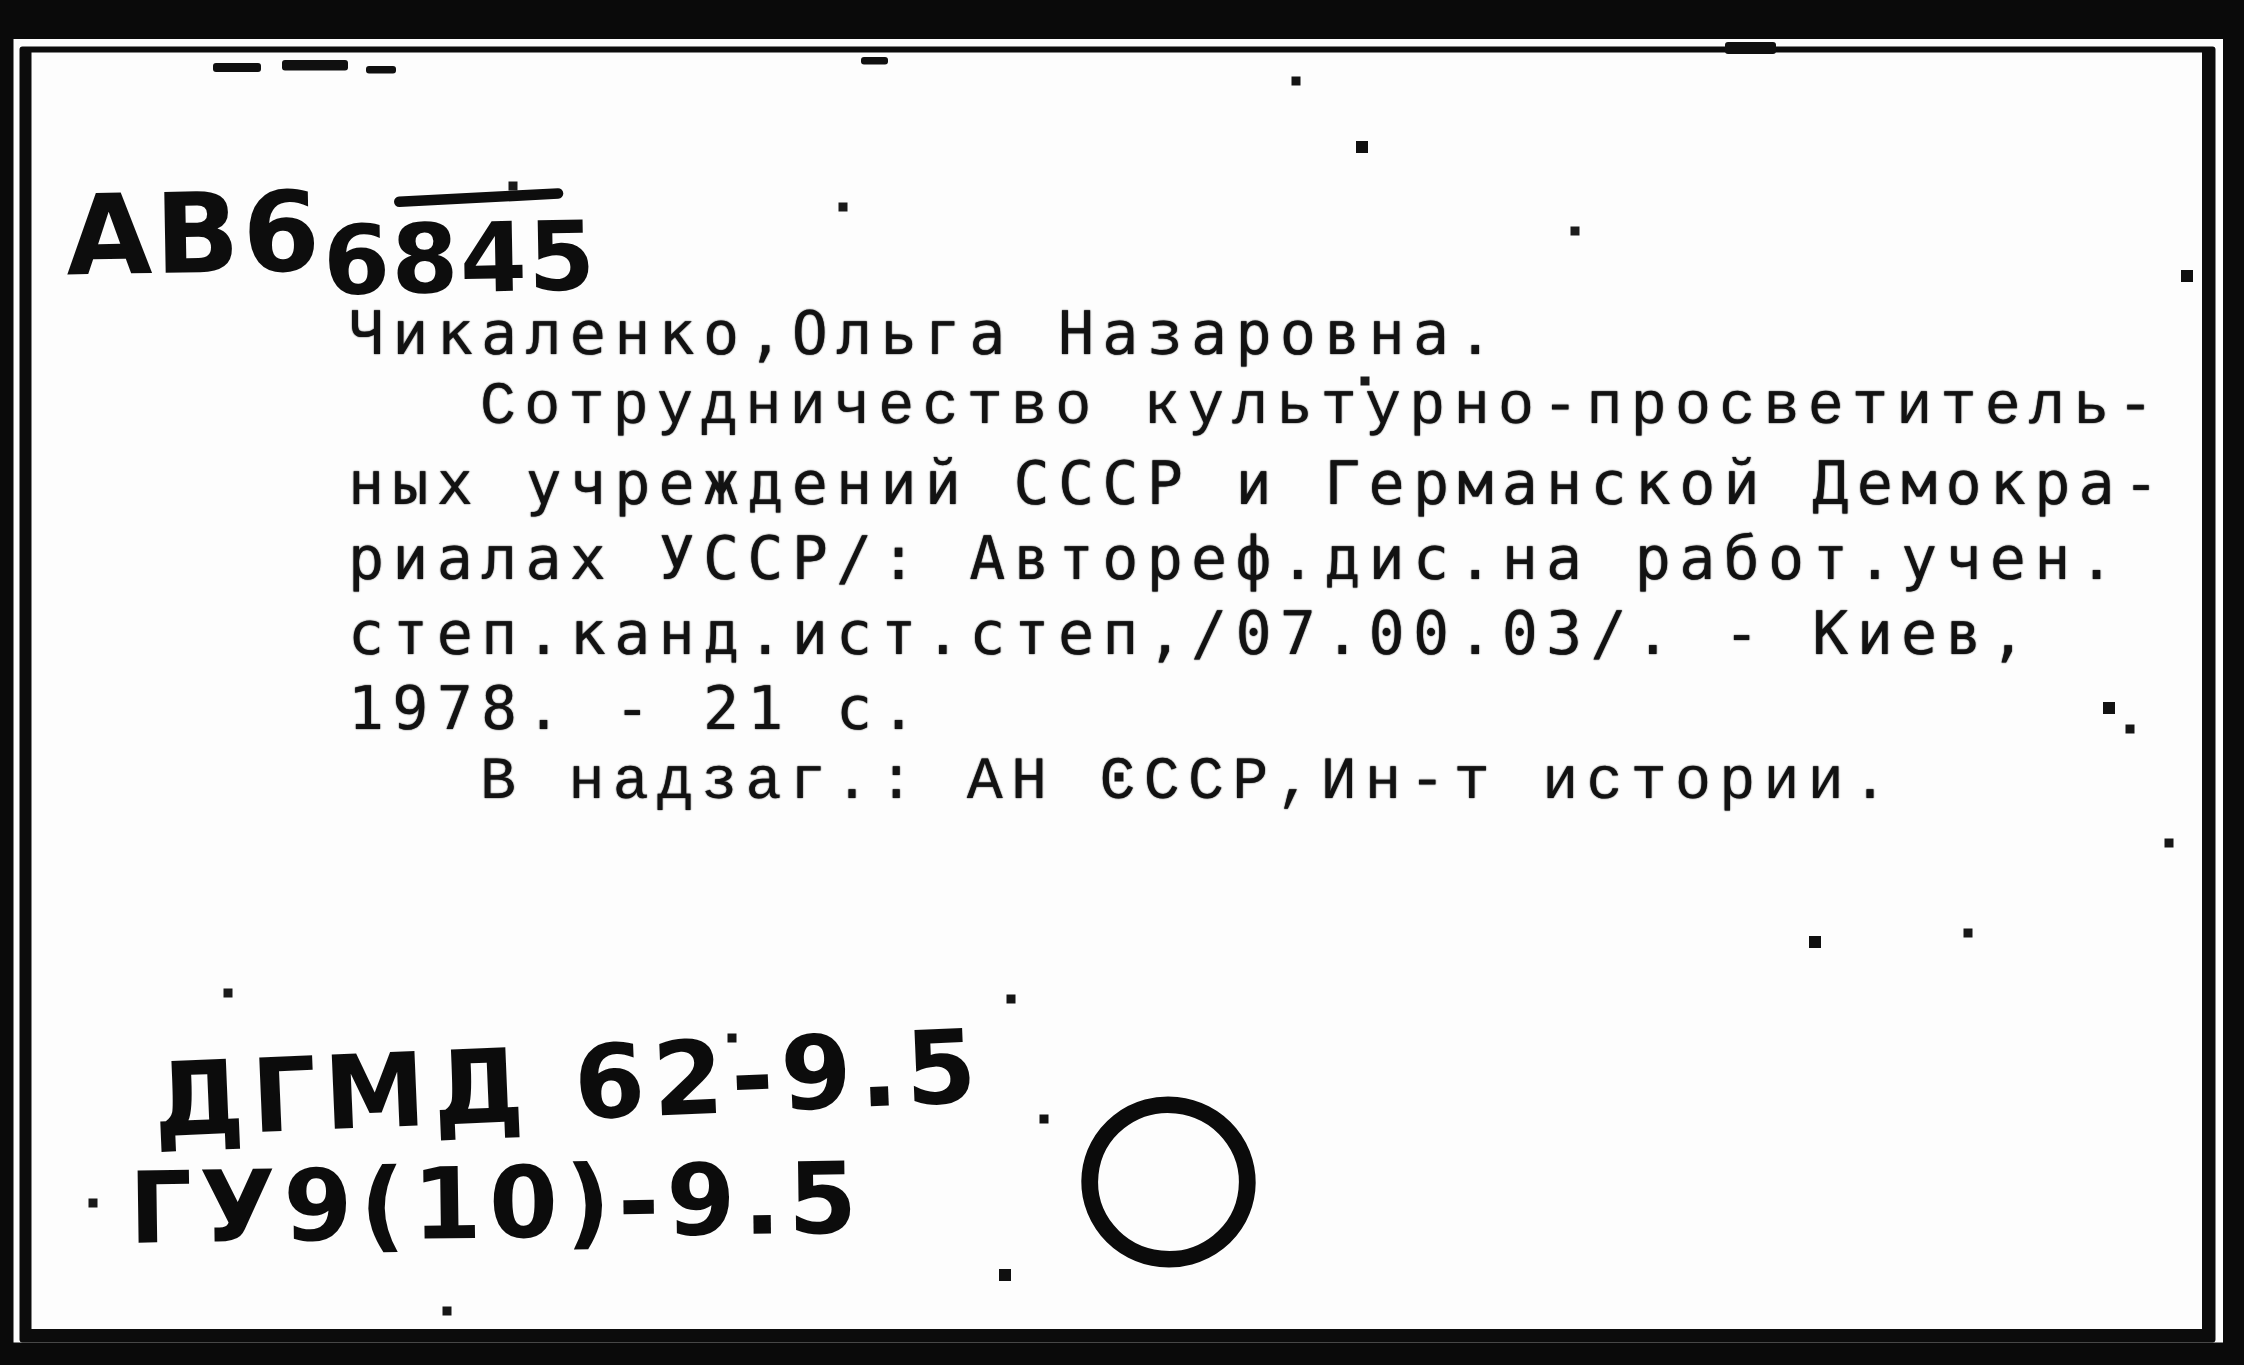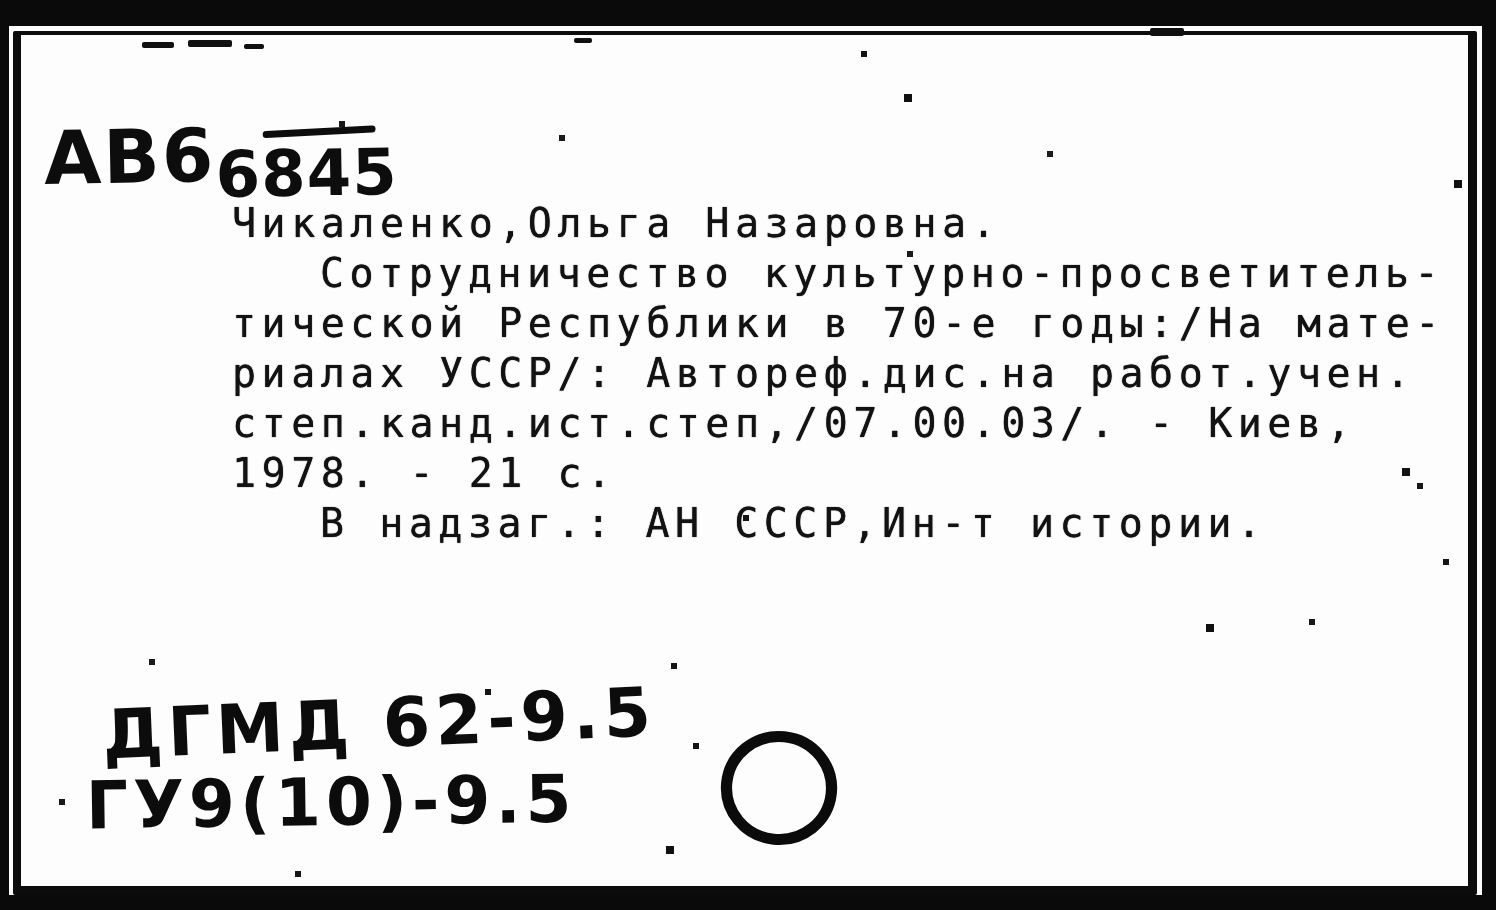--- a/index.html
+++ b/index.html
@@ -43,21 +43,21 @@
     background:#0d0d0d;border-radius:4px;transform:rotate(-2deg);
   }
   
   .typed-block{
     position:absolute;left:232px;top:198px;width:1240px;
     font-size:40px;line-height:50px;letter-spacing:5.5px;
     text-shadow:0 0 1px #000;
     white-space:nowrap;
   }
   .typed-line{height:50px;}
-  .typed-line.indent{padding-left:88px;}
+  .typed-line.indent{padding-left:88px;font-family:Liberation Mono, monospace;}
   
   .callnum{
     position:absolute;
     font-family:"DejaVu Sans",sans-serif;
     font-weight:bold;color:#0c0c0c;
     white-space:nowrap;letter-spacing:5px;
   }
   .callnum-1{left:102px;top:684px;font-size:68px;transform:rotate(-2.4deg);}
   .callnum-2{left:86px;top:764px;font-size:66px;transform:rotate(-0.8deg);}
   
@@ -110,21 +110,21 @@
   <div class="edge edge-right"></div>
   <div class="card-frame"></div>
 
   <div class="shelfmark">
     <span class="prefix">АВ6</span><span class="numwrap"><span class="overbar"></span><span>6845</span></span>
   </div>
 
   <div class="typed-block">
     <div class="typed-line">Чикаленко,Ольга Назаровна.</div>
     <div class="typed-line indent">Сотрудничество культурно-просветитель-</div>
-    <div class="typed-line">тической Республики в 70-е годы:/На мате-</div>
+    <div class="typed-line">ных учреждений СССР и Германской Демокра-</div>
     <div class="typed-line">риалах УССР/: Автореф.дис.на работ.учен.</div>
     <div class="typed-line">степ.канд.ист.степ,/07.00.03/. - Киев,</div>
     <div class="typed-line">1978. - 21 с.</div>
     <div class="typed-line indent">В надзаг.: АН СССР,Ин-т истории.</div>
   </div>
 
   <div class="callnum callnum-1">ДГМД 62-9.5</div>
   <div class="callnum callnum-2">ГУ9(10)-9.5</div>
 
   <div class="stamp"></div>

